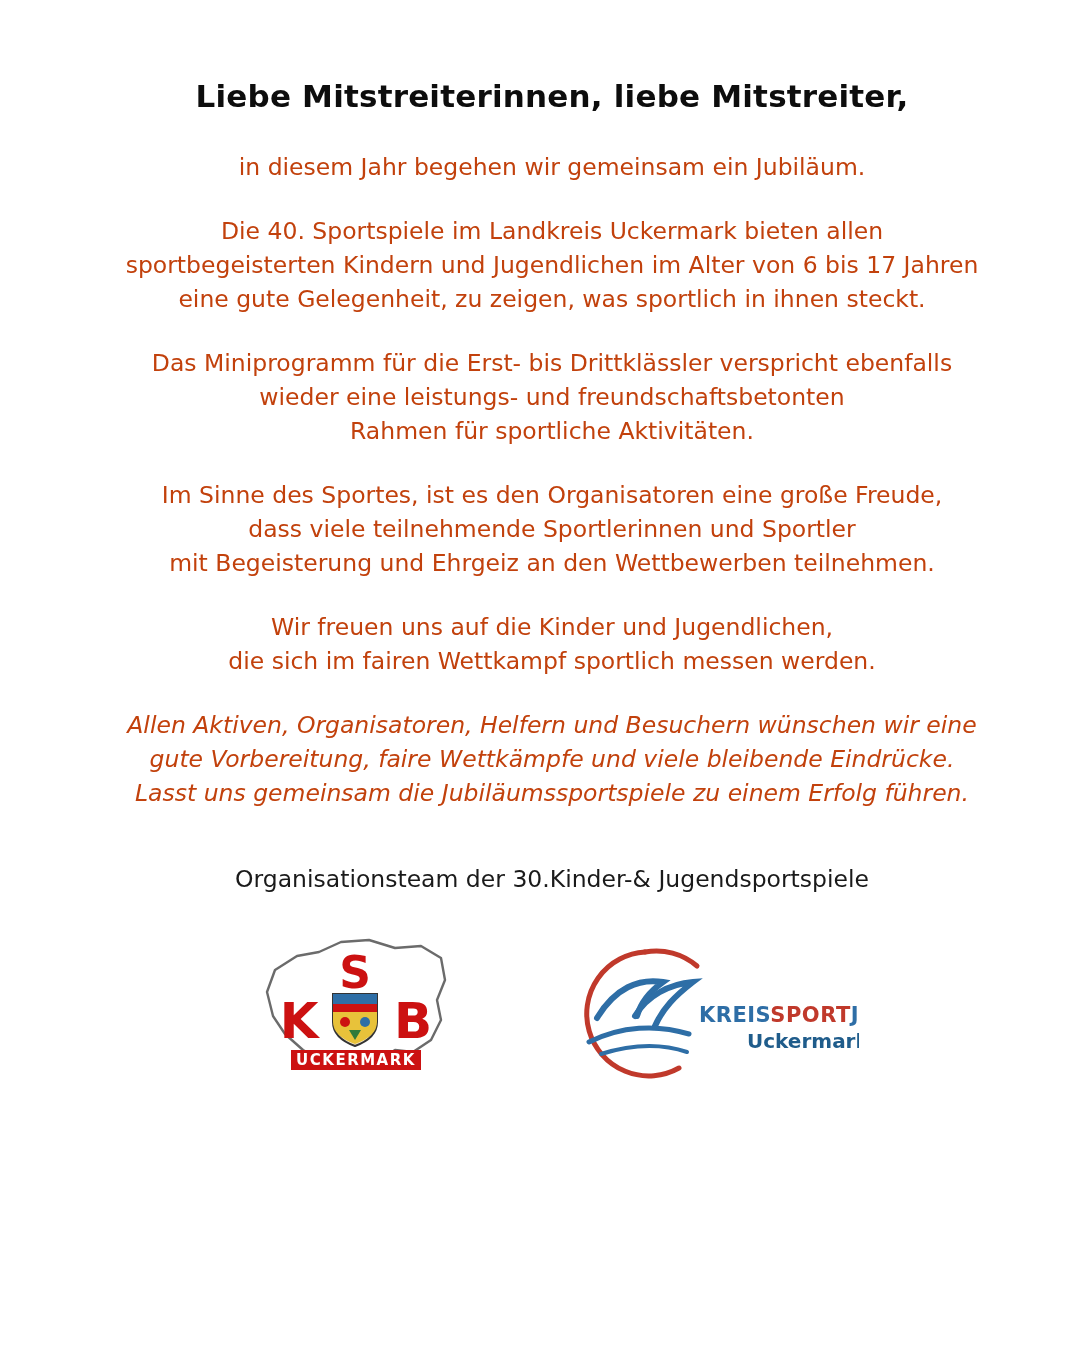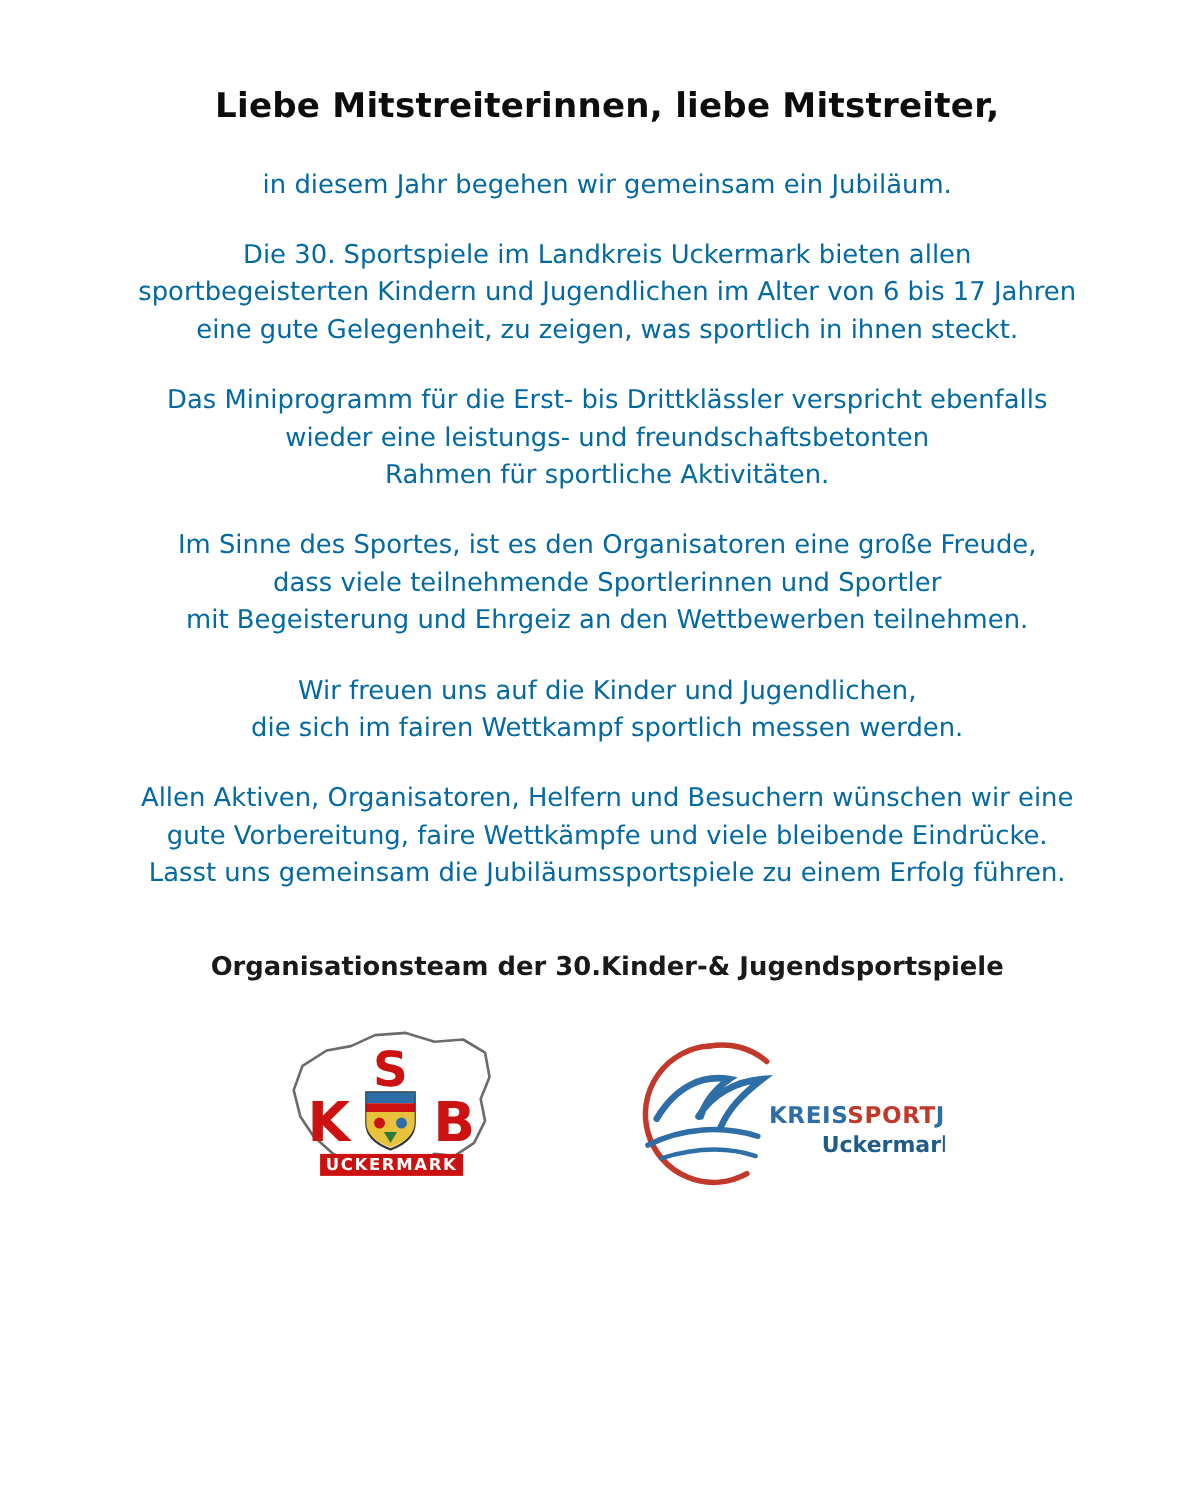--- a/index.html
+++ b/index.html
@@ -33,32 +33,31 @@
   }
   .body-block {
     width: 960px;
     margin-top: 36px;
     text-align: center;
   }
   .para {
     font-size: 23.5px;
     line-height: 34px;
     text-align: center;
-    color: #0369a1;
+    color: #c2410c;
     margin: 0 0 30px 0;
     white-space: pre-line;
   }
-  .para:last-child { margin-bottom: 12px; }
+  .para:last-child { margin-bottom: 0; font-style: italic; }
   .signature {
     font-size: 23.5px;
     line-height: 34px;
     text-align: center;
     color: #1a1a1a;
-    margin-top: 39px;
-    font-weight: bold;
+    margin-top: 52px;
   }
   .logos {
     margin-top: 26px;
     display: flex;
     align-items: center;
     justify-content: center;
     gap: 64px;
   }
   .logo-ksb { width: 220px; height: 175px; }
   .logo-ksj { width: 330px; height: 175px; }
@@ -66,21 +65,21 @@
 </style>
 </head>
 <body>
 
 <div class="page">
 
   <h1 class="headline">Liebe Mitstreiterinnen, liebe Mitstreiter,</h1>
 
   <div class="body-block">
     <p class="para">in diesem Jahr begehen wir gemeinsam ein Jubiläum.</p>
-    <p class="para">Die 30. Sportspiele im Landkreis Uckermark bieten allen
+    <p class="para">Die 40. Sportspiele im Landkreis Uckermark bieten allen
 sportbegeisterten Kindern und Jugendlichen im Alter von 6 bis 17 Jahren
 eine gute Gelegenheit, zu zeigen, was sportlich in ihnen steckt.</p>
     <p class="para">Das Miniprogramm für die Erst- bis Drittklässler verspricht ebenfalls
 wieder eine leistungs- und freundschaftsbetonten
 Rahmen für sportliche Aktivitäten.</p>
     <p class="para">Im Sinne des Sportes, ist es den Organisatoren eine große Freude,
 dass viele teilnehmende Sportlerinnen und Sportler
 mit Begeisterung und Ehrgeiz an den Wettbewerben teilnehmen.</p>
     <p class="para">Wir freuen uns auf die Kinder und Jugendlichen,
 die sich im fairen Wettkampf sportlich messen werden.</p>

